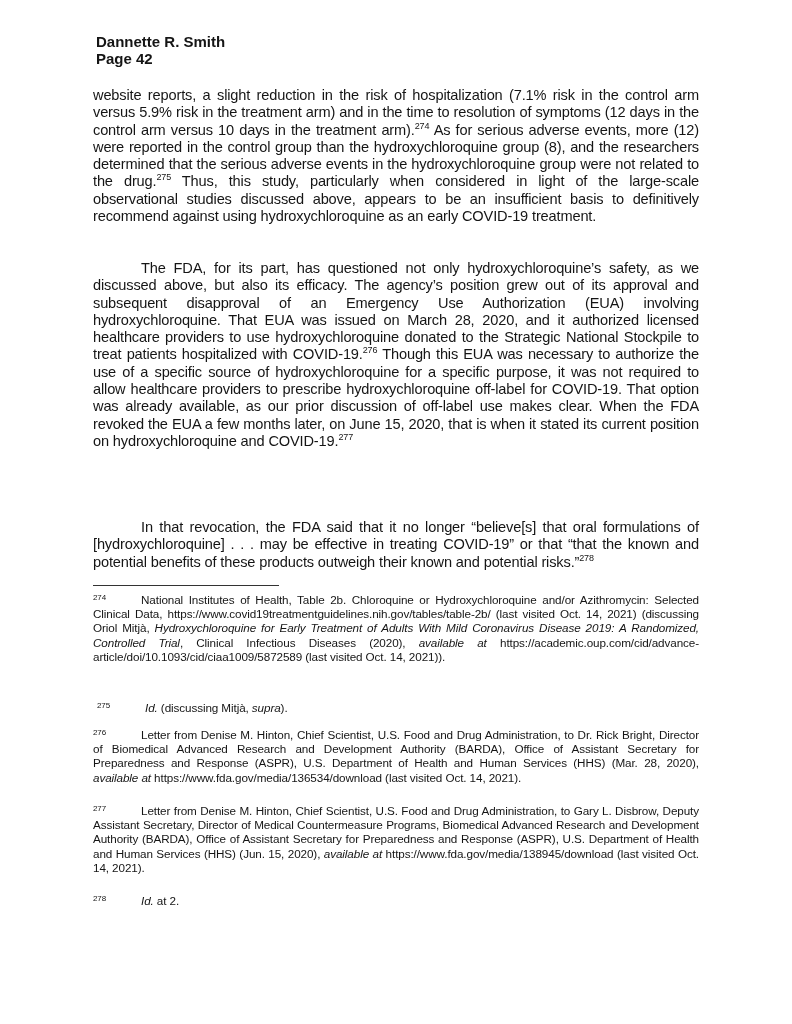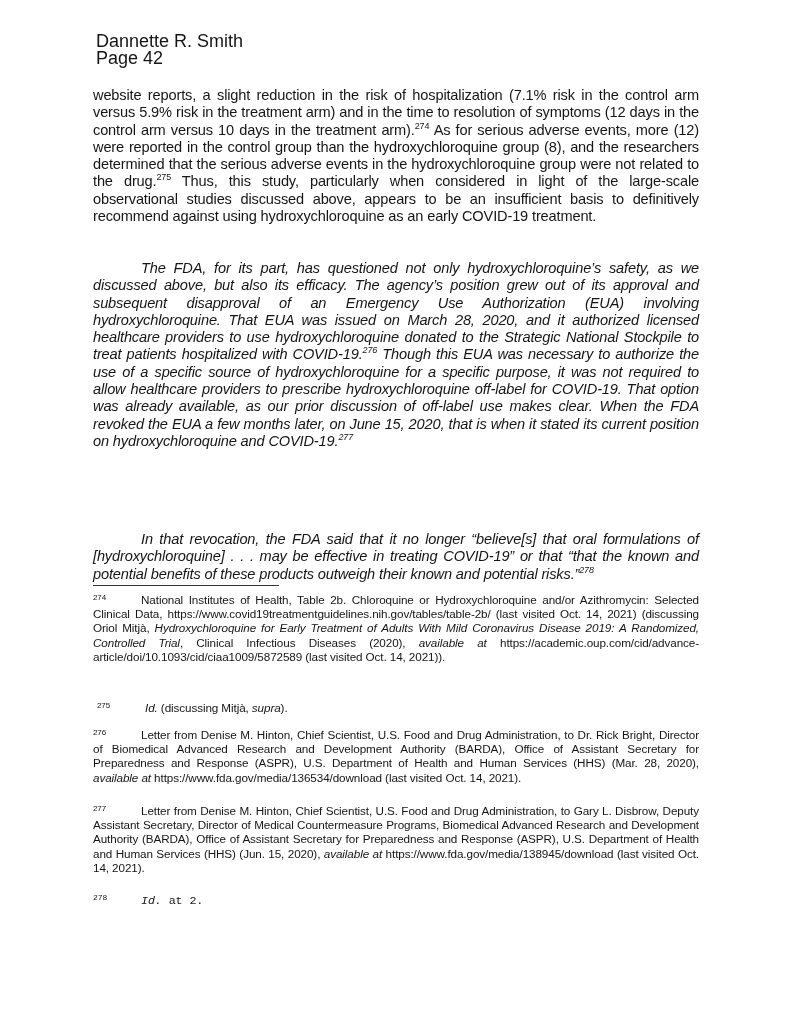--- a/index.html
+++ b/index.html
@@ -1,27 +1,27 @@
 <!DOCTYPE html>
 <html><head>
 <meta charset="utf-8">
 <style>
   html, body { margin: 0; padding: 0; background: #ffffff; }
   body {
     width: 792px; height: 1024px; position: relative; overflow: hidden;
     font-family: "Liberation Sans", sans-serif; color: #151515;
   }
   .page { position: absolute; left: 0; top: 0; width: 792px; height: 1024px; }
-  .header { position: absolute; left: 96px; top: 33px; font-size: 18px; line-height: 17px; }
+  .header { position: absolute; left: 96px; top: 33px; font-size: 15px; line-height: 17px; font-weight: bold; }
   .body-text {
     position: absolute; left: 93px; width: 606px;
     font-size: 14.6px; line-height: 17.3px; text-align: justify;
     letter-spacing: -0.15px;
   }
-  .indent { text-indent: 48px; font-style: italic; }
+  .indent { text-indent: 48px; }
   sup { font-size: 9px; line-height: 0; vertical-align: 6px; }
   .rule { position: absolute; left: 93px; top: 585px; width: 186px; height: 0; border-top: 1px solid #333; }
   .fn {
     position: absolute; left: 93px; width: 606px;
     font-size: 11.7px; line-height: 14.2px; text-align: justify; letter-spacing: -0.1px;
   }
   .fn .num { font-size: 8px; vertical-align: 4px; line-height: 0; display: inline-block; width: 48px; }
   .fn a { color: #151515; }
   i { font-style: italic; }
 </style>
@@ -29,22 +29,22 @@
 <body>
 
 <div class="page">
   <div class="header">
     <div>Dannette R. Smith</div>
     <div>Page 42</div>
   </div>
 
   <p class="body-text" style="top:87px; margin:0;"><span>website reports, a slight reduction in the risk of hospitalization (7.1% risk in the control arm versus 5.9% risk in the treatment arm) and in the time to resolution of symptoms (12 days in the control arm versus 10 days in the treatment arm).</span><sup>274</sup><span>  As for serious adverse events, more (12) were reported in the control group than the hydroxychloroquine group (8), and the researchers determined that the serious adverse events in the hydroxychloroquine group were not related to the drug.</span><sup>275</sup><span>  Thus, this study, particularly when considered in light of the large-scale observational studies discussed above, appears to be an insufficient basis to definitively recommend against using hydroxychloroquine as an early COVID-19 treatment.</span></p>
   <p class="body-text indent" style="top:260px; margin:0;"><span>The FDA, for its part, has questioned not only hydroxychloroquine’s safety, as we discussed above, but also its efficacy.  The agency’s position grew out of its approval and subsequent disapproval of an Emergency Use Authorization (EUA) involving hydroxychloroquine.  That EUA was issued on March 28, 2020, and it authorized licensed healthcare providers to use hydroxychloroquine donated to the Strategic National Stockpile to treat patients hospitalized with COVID-19.</span><sup>276</sup><span>  Though this EUA was necessary to authorize the use of a specific source of hydroxychloroquine for a specific purpose, it was not required to allow healthcare providers to prescribe hydroxychloroquine off-label for COVID-19.  That option was already available, as our prior discussion of off-label use makes clear.  When the FDA revoked the EUA a few months later, on June 15, 2020, that is when it stated its current position on hydroxychloroquine and COVID-19.</span><sup>277</sup></p>
-  <p class="body-text indent" style="top:531px; margin:0;"><span>In that revocation, the FDA said that it no longer “believe[s] that oral formulations of [hydroxychloroquine] . . . may be effective in treating COVID-19” or that “that the known and potential benefits of these products outweigh their known and potential risks.”</span><sup>278</sup></p>
+  <p class="body-text indent" style="top:519px; margin:0;"><span>In that revocation, the FDA said that it no longer “believe[s] that oral formulations of [hydroxychloroquine] . . . may be effective in treating COVID-19” or that “that the known and potential benefits of these products outweigh their known and potential risks.”</span><sup>278</sup></p>
 
   <div class="rule"></div>
 
   <p class="fn" style="top:593px; margin:0;"><span class="num">274</span><span>National Institutes of Health, Table 2b. Chloroquine or Hydroxychloroquine and/or Azithromycin: Selected Clinical Data, </span><a>https://www.covid19treatmentguidelines.nih.gov/tables/table-2b/</a><span> (last visited Oct. 14, 2021) (discussing Oriol Mitjà, </span><i>Hydroxychloroquine for Early Treatment of Adults With Mild Coronavirus Disease 2019: A Randomized, Controlled Trial</i><span>, Clinical Infectious Diseases (2020), </span><i>available at</i><span> </span><a>https://academic.oup.com/cid/advance-article/doi/10.1093/cid/ciaa1009/5872589</a><span> (last visited Oct. 14, 2021)).</span></p>
   <p class="fn" style="top:697px; margin:4px;"><span class="num">275</span><i>Id.</i><span> (discussing Mitjà, </span><i>supra</i><span>).</span></p>
   <p class="fn" style="top:728px; margin:0;"><span class="num">276</span><span>Letter from Denise M. Hinton, Chief Scientist, U.S. Food and Drug Administration, to Dr. Rick Bright, Director of Biomedical Advanced Research and Development Authority (BARDA), Office of Assistant Secretary for Preparedness and Response (ASPR), U.S. Department of Health and Human Services (HHS) (Mar. 28, 2020), </span><i>available at</i><span> </span><a>https://www.fda.gov/media/136534/download</a><span> (last visited Oct. 14, 2021).</span></p>
   <p class="fn" style="top:804px; margin:0;"><span class="num">277</span><span>Letter from Denise M. Hinton, Chief Scientist, U.S. Food and Drug Administration, to Gary L. Disbrow, Deputy Assistant Secretary, Director of Medical Countermeasure Programs, Biomedical Advanced Research and Development Authority (BARDA), Office of Assistant Secretary for Preparedness and Response (ASPR), U.S. Department of Health and Human Services (HHS) (Jun. 15, 2020), </span><i>available at</i><span> </span><a>https://www.fda.gov/media/138945/download</a><span> (last visited Oct. 14, 2021).</span></p>
-  <p class="fn" style="top:894px; margin:0;font-family:Liberation Mono, monospace;"><span class="num">278</span><i>Id.</i><span> at 2.</span></p>
+  <p class="fn" style="top:894px; margin:0;"><span class="num">278</span><i>Id.</i><span> at 2.</span></p>
 </div>
 
 </body></html>

